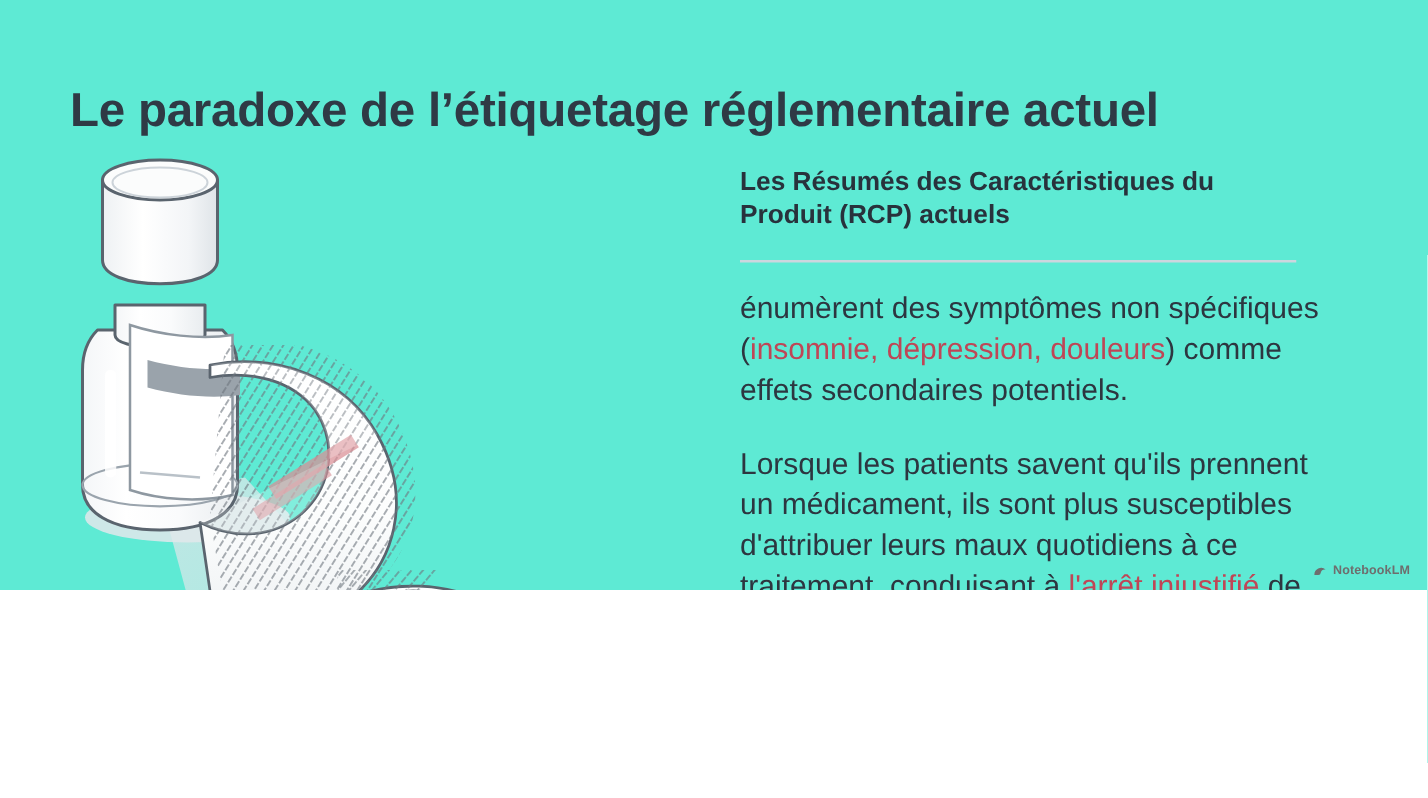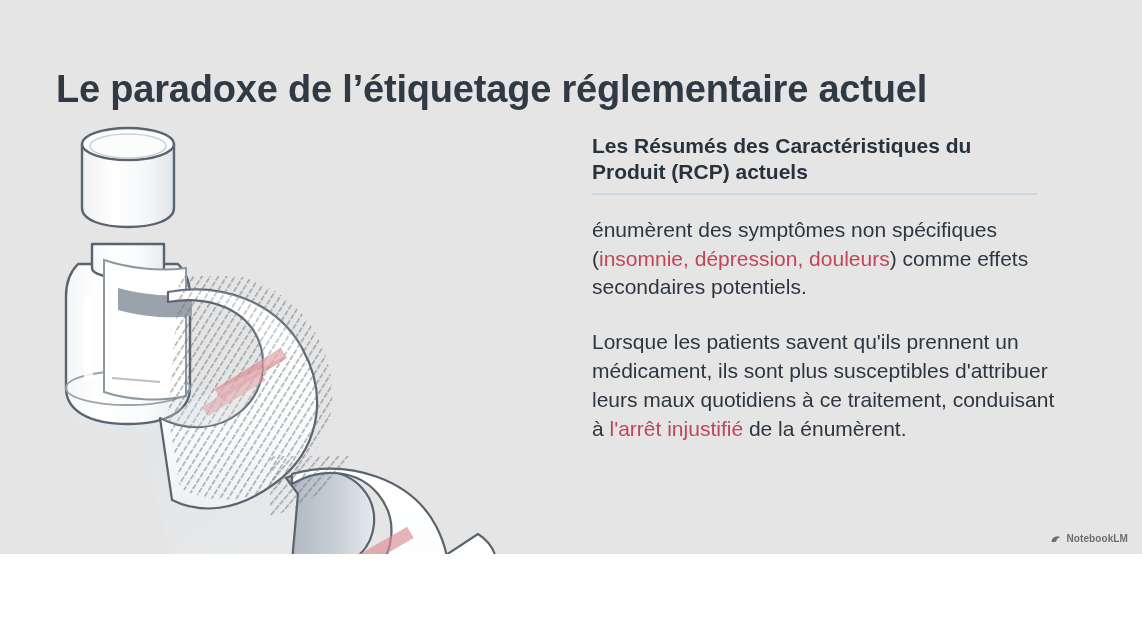--- a/index.html
+++ b/index.html
@@ -8,22 +8,22 @@
     padding: 0;
     background: #ffffff;
   }
   body {
     font-family: "Liberation Sans", sans-serif;
     -webkit-font-smoothing: antialiased;
   }
   #slide {
     position: relative;
     width: 1142px;
-    height: 554px;
-    background: #e5e5e5;
+    height: 472px;
+    background: #5eead4;
     overflow: hidden;
   }
 
   
   #slide-title {
     position: absolute;
     left: 56px;
     top: 43px;
     width: 1050px;
     font-size: 38px;
@@ -43,28 +43,28 @@
   }
   .content-block { margin-bottom: 26px; }
   .content-block:last-child { margin-bottom: 0; }
 
   .block-heading {
     font-size: 21px;
     font-weight: bold;
     color: #28323c;
     line-height: 1.26;
     margin: 0 0 21px 0;
-    padding-bottom: 7px;
+    padding-bottom: 22px;
     border-bottom: 2px solid #ccd6de;
     display: block;
     width: 445px;
     box-sizing: border-box;
   }
   .block-body {
-    font-size: 21px;
+    font-size: 24px;
     color: #2d3640;
     line-height: 1.37;
     margin: 6px 0 0 0;
     width: 470px;
   }
   .hl { color: #bf4656; }
 
   
   #watermark {
     position: absolute;

